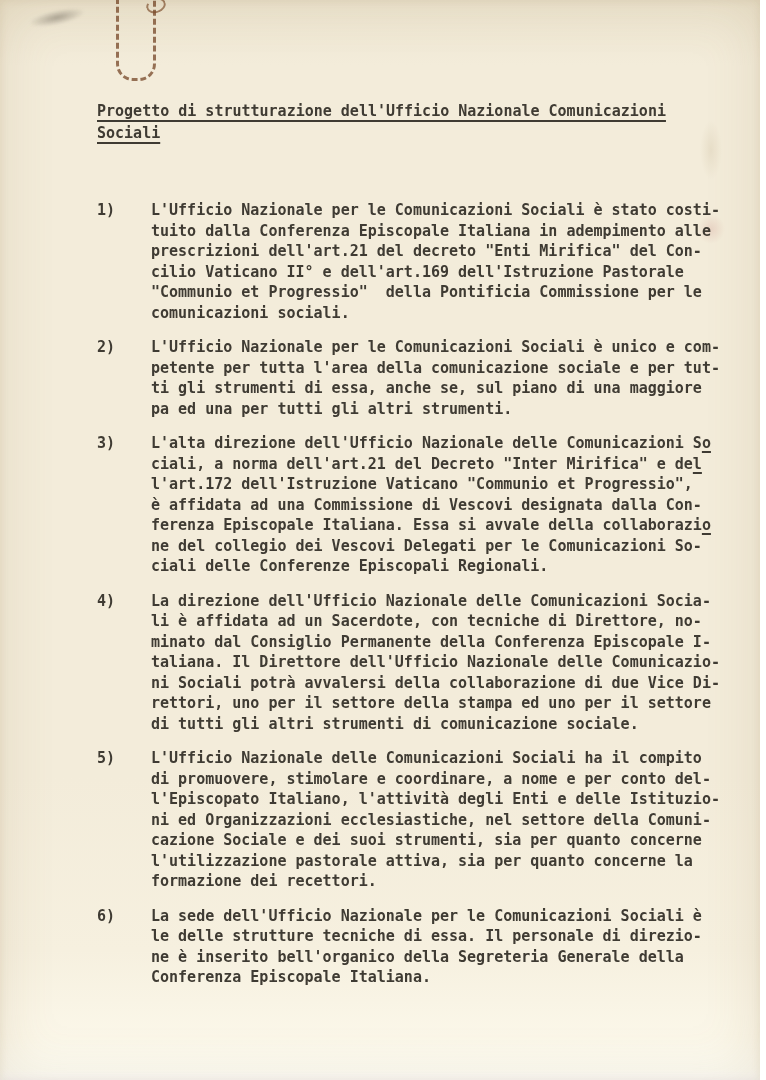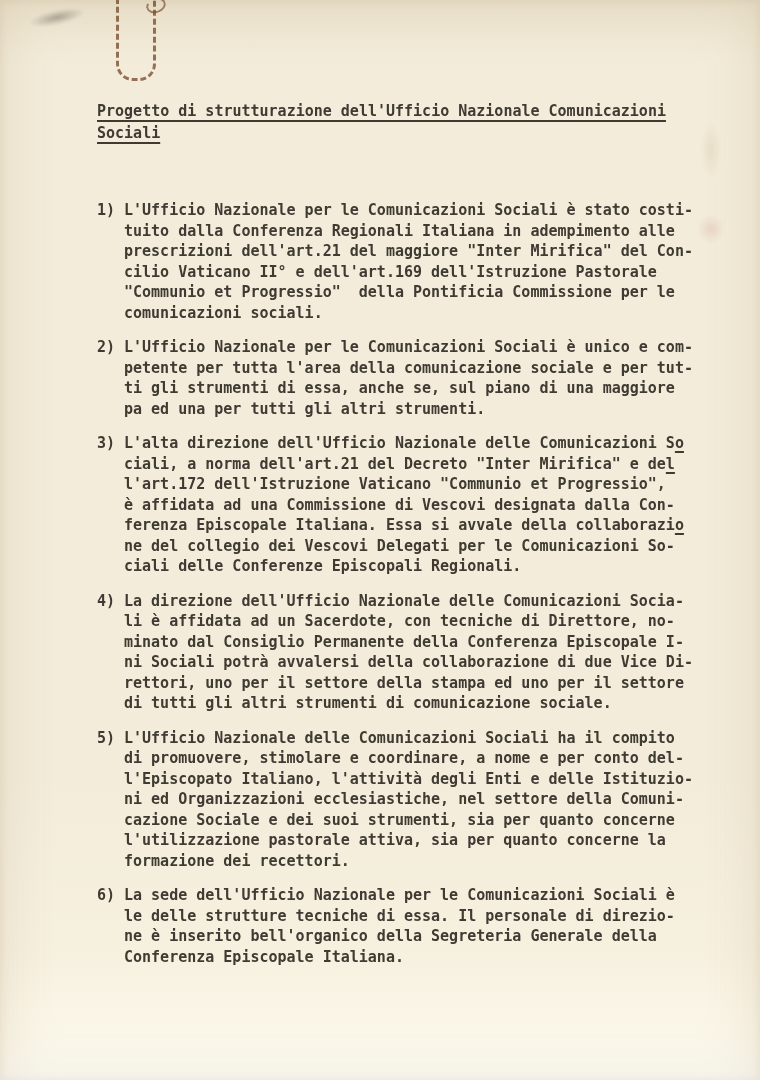--- a/index.html
+++ b/index.html
@@ -13,21 +13,21 @@
     color:#3f3b33;
   }
   .content{position:absolute;left:97px;top:100px;width:640px;}
   .title-line{
     font-size:15px;font-weight:bold;line-height:22px;white-space:pre;
     text-decoration:underline;text-decoration-thickness:2px;text-underline-offset:4px;
   }
   .paras{margin-top:56px;}
   .para{display:flex;margin-bottom:14px;}
   .num{flex:none;width:27px;font-size:15px;font-weight:bold;line-height:20.5px;}
-  .lines{flex:none;}
+  .lines{flex:none;margin-left:27px;}
   .line{font-size:15px;font-weight:bold;line-height:20.5px;white-space:pre;}
   .u{text-decoration:underline;text-decoration-thickness:2px;text-underline-offset:3px;}
   
   .paperclip{
     position:absolute;left:116px;top:-6px;width:34px;height:84px;
     border:3px dashed #6e3c1c;border-top:none;border-radius:0 0 17px 17px;
     opacity:.7;
   }
   .smudge{
     position:absolute;left:28px;top:10px;width:58px;height:15px;
@@ -61,22 +61,22 @@
   <div class="content">
     <div>
       <div class="title-line">Progetto di strutturazione dell'Ufficio Nazionale Comunicazioni</div>
       <div class="title-line">Sociali</div>
     </div>
     <div class="paras">
         <div class="para">
           <span class="num">1)</span>
           <div class="lines">
             <div class="line">L'Ufficio Nazionale per le Comunicazioni Sociali è stato costi-</div>
-            <div class="line">tuito dalla Conferenza Regionali Italiana in adempimento alle</div>
-            <div class="line">prescrizioni dell'art.21 del maggiore "Inter Mirifica" del Con-</div>
+            <div class="line">tuito dalla Conferenza Episcopale Italiana in adempimento alle</div>
+            <div class="line">prescrizioni dell'art.21 del decreto "Enti Mirifica" del Con-</div>
             <div class="line">cilio Vaticano II° e dell'art.169 dell'Istruzione Pastorale</div>
             <div class="line">"Communio et Progressio"  della Pontificia Commissione per le</div>
             <div class="line">comunicazioni sociali.</div>
           </div>
         </div>
         <div class="para">
           <span class="num">2)</span>
           <div class="lines">
             <div class="line">L'Ufficio Nazionale per le Comunicazioni Sociali è unico e com-</div>
             <div class="line">petente per tutta l'area della comunicazione sociale e per tut-</div>
@@ -95,20 +95,21 @@
             <div class="line">ne del collegio dei Vescovi Delegati per le Comunicazioni So-</div>
             <div class="line">ciali delle Conferenze Episcopali Regionali.</div>
           </div>
         </div>
         <div class="para">
           <span class="num">4)</span>
           <div class="lines">
             <div class="line">La direzione dell'Ufficio Nazionale delle Comunicazioni Socia-</div>
             <div class="line">li è affidata ad un Sacerdote, con tecniche di Direttore, no-</div>
             <div class="line">minato dal Consiglio Permanente della Conferenza Episcopale I-</div>
+            <div class="line">taliana. Il Direttore dell'Ufficio Nazionale delle Comunicazio-</div>
             <div class="line">ni Sociali potrà avvalersi della collaborazione di due Vice Di-</div>
             <div class="line">rettori, uno per il settore della stampa ed uno per il settore</div>
             <div class="line">di tutti gli altri strumenti di comunicazione sociale.</div>
           </div>
         </div>
         <div class="para">
           <span class="num">5)</span>
           <div class="lines">
             <div class="line">L'Ufficio Nazionale delle Comunicazioni Sociali ha il compito</div>
             <div class="line">di promuovere, stimolare e coordinare, a nome e per conto del-</div>

